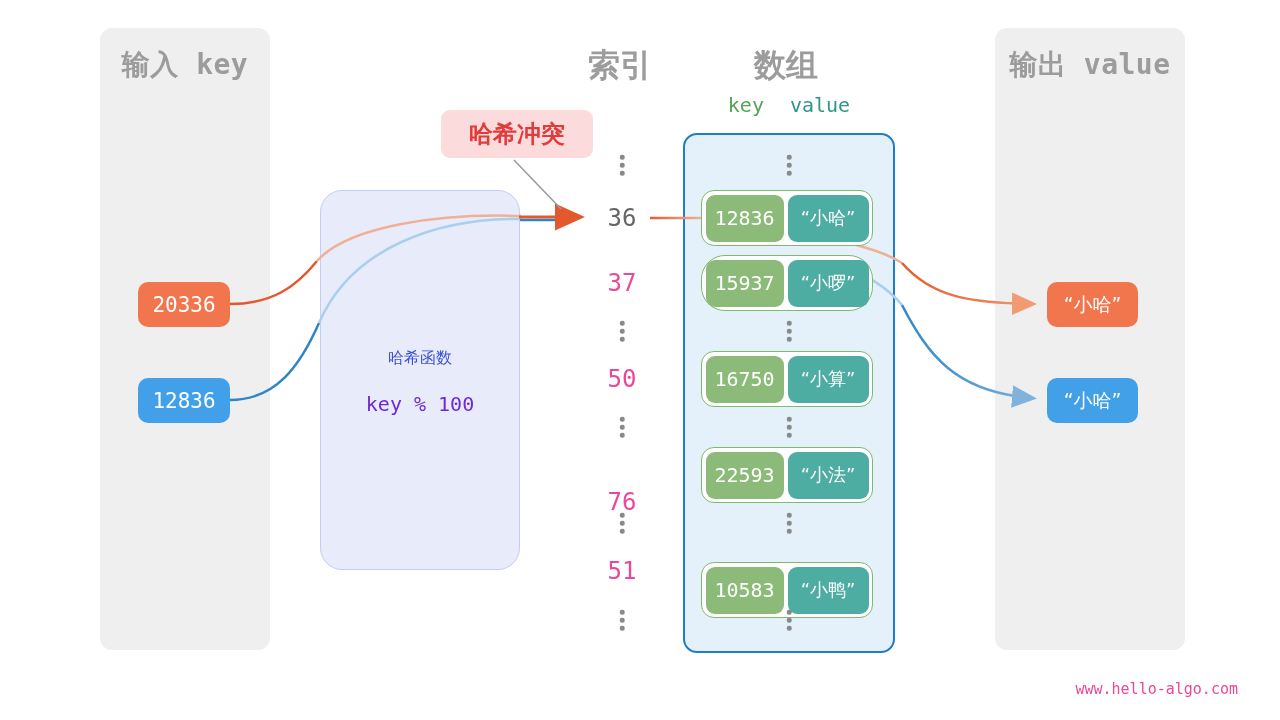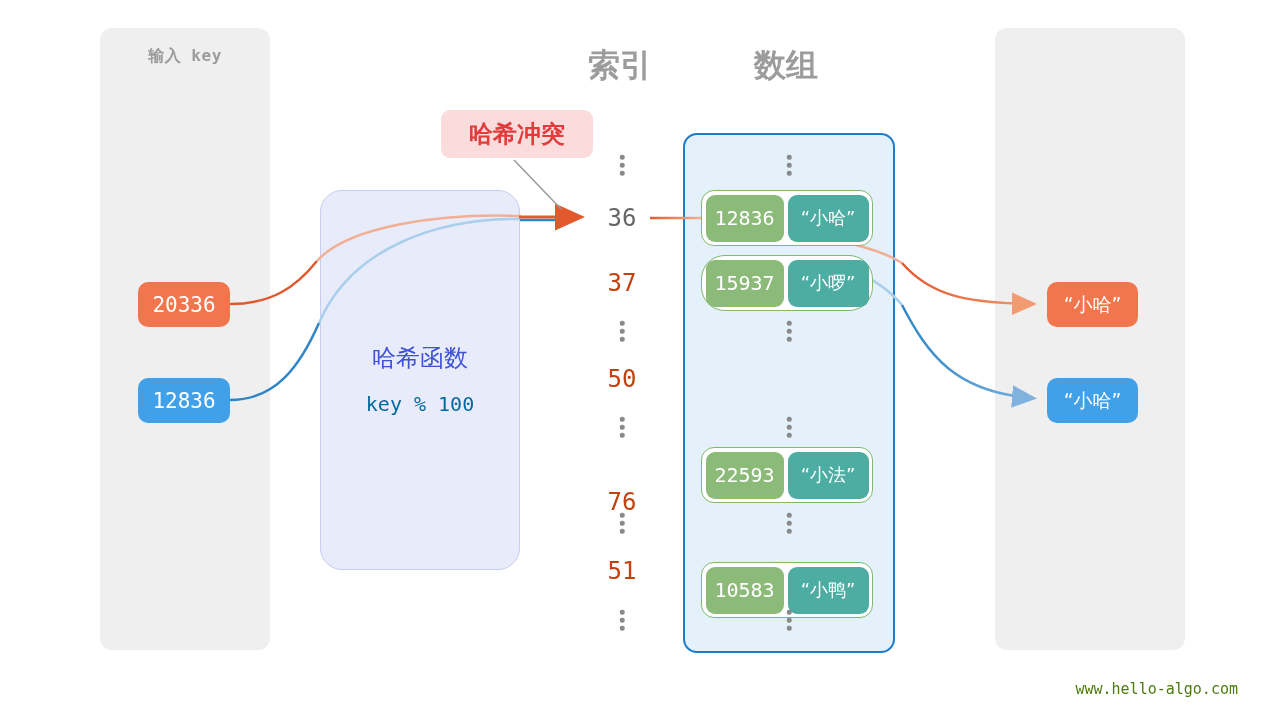--- a/index.html
+++ b/index.html
@@ -5,21 +5,21 @@
   html,body{margin:0;padding:0;background:#ffffff;}
   .canvas{
     position:relative;width:1280px;height:720px;background:#ffffff;overflow:hidden;
     font-family:"DejaVu Sans","Liberation Sans",sans-serif;
   }
   .mono{font-family:"DejaVu Sans Mono","Liberation Mono",monospace;}
   .gpanel{position:absolute;background:#efefef;border-radius:12px;}
   .panel-title{
     position:absolute;transform:translateX(-50%);
     font-family:"DejaVu Sans Mono","DejaVu Sans",monospace,sans-serif;
-    font-weight:bold;font-size:16px;color:#9c9c9c;white-space:nowrap;letter-spacing:.5px;
+    font-weight:bold;font-size:28px;color:#9c9c9c;white-space:nowrap;letter-spacing:.5px;
   }
   .col-title{
     position:absolute;transform:translateX(-50%);
     font-weight:bold;font-size:32px;color:#9c9c9c;white-space:nowrap;
   }
   .keybox{
     position:absolute;width:92px;height:45px;border-radius:10px;color:#ffffff;
     font-family:"DejaVu Sans Mono","Liberation Mono",monospace;font-size:21px;
     display:flex;align-items:center;justify-content:center;
   }
@@ -28,35 +28,35 @@
     font-size:19px;display:flex;align-items:center;justify-content:center;white-space:nowrap;
   }
   .bg-orange{background:#F1764E;}
   .bg-blue{background:#41A0E8;}
   .hashbox{
     position:absolute;left:320px;top:190px;width:200px;height:380px;
     background:#E8EBFA;border:1.5px solid #C6CDF4;border-radius:22px;box-sizing:border-box;
   }
   .hash-title{
     position:absolute;left:420px;top:358px;transform:translate(-50%,-50%);
-    font-size:24px;color:#3D50D6;white-space:nowrap;
+    font-size:16px;color:#3D50D6;white-space:nowrap;
   }
   .hash-formula{
     position:absolute;left:420px;top:404px;transform:translate(-50%,-50%);
-    font-size:20px;color:#0369a1;white-space:nowrap;
+    font-size:20px;color:#6d28d9;white-space:nowrap;
   }
   .collision{
     position:absolute;left:441px;top:110px;width:152px;height:48px;border-radius:9px;
     background:#FBDBDB;color:#E23B3B;font-weight:bold;font-size:24px;
     display:flex;align-items:center;justify-content:center;
   }
   .idx{
     position:absolute;left:622px;transform:translate(-50%,-50%);
     font-family:"DejaVu Sans Mono","Liberation Mono",monospace;
-    font-size:24px;color:#c2410c;white-space:nowrap;
+    font-size:24px;color:#ec4899;white-space:nowrap;
   }
   .idx.hot{font-weight:normal;color:#666666;}
   .vdots{position:absolute;display:flex;flex-direction:column;gap:3.5px;align-items:center;transform:translate(-50%,-50%);}
   .vdots i{width:4.5px;height:4.5px;border-radius:50%;background:#8a8a8a;}
   .array-panel{
     position:absolute;left:683px;top:133px;width:212px;height:520px;box-sizing:border-box;
     background:#E4F1FB;border:2.5px solid #1E7CC9;border-radius:14px;
   }
   .kv-header{
     position:absolute;left:683px;top:93px;width:212px;display:flex;justify-content:center;gap:26px;
@@ -67,21 +67,21 @@
   .row{
     position:absolute;left:701px;width:172px;height:56px;transform:translateY(-50%);
     background:#ffffff;border:1.5px solid #7FB96B;border-radius:13px;box-sizing:border-box;
     display:flex;gap:4px;padding:3.5px;
   }
   .pill{border-radius:9px;color:#ffffff;display:flex;align-items:center;justify-content:center;white-space:nowrap;}
   .pill.key{flex:0 0 78px;background:#8CBA79;font-family:"DejaVu Sans Mono","Liberation Mono",monospace;font-size:20px;}
   .pill.val{flex:1 1 auto;background:#4EADA3;font-size:18px;}
   .watermark{
     position:absolute;right:42px;bottom:22px;
-    font-family:"DejaVu Sans Mono","Liberation Mono",monospace;font-size:15px;color:#4d7c0f;
+    font-family:"DejaVu Sans Mono","Liberation Mono",monospace;font-size:15px;color:#ec4899;
   }
   svg.overlay{position:absolute;left:0;top:0;z-index:5;}
   .above{z-index:10;}
   .below{z-index:1;}
 </style>
 </head>
 <body>
 
 <div class="canvas">
 
@@ -129,23 +129,28 @@
     <path d="M650 218 L706 218" fill="none" stroke="url(#fade-or)" stroke-width="2.5"></path>
 
     <path d="M838 240 C868 248 886 253 902 263" fill="none" stroke="#F1B096" stroke-width="2.5"></path>
     <path d="M902 263 C930 295 965 303 1032 304" fill="none" stroke="url(#grad-out-or)" stroke-width="2.5" marker-end="url(#ah-orange-light)"></path>
 
     <path d="M838 262 C868 276 888 288 902 305" fill="none" stroke="#A9CFEC" stroke-width="2.5"></path>
     <path d="M902 305 C928 355 955 392 1032 398" fill="none" stroke="url(#grad-out-bl)" stroke-width="2.5" marker-end="url(#ah-blue-light)"></path>
   </svg>
 
   <div class="panel-title above" style="left:185px;top:46px;">输入 key</div>
+  <div class="panel-title above" style="left:1090px;top:46px;">输出 value</div>
   <div class="col-title above" style="left:620px;top:44px;">索引</div>
   <div class="col-title above" style="left:786px;top:44px;">数组</div>
 
+  <div class="kv-header above">
+    <span class="k">key</span>
+    <span class="v">value</span>
+  </div>
 
   <div class="keybox bg-orange above" style="left:138px;top:282px;">20336</div>
   <div class="keybox bg-blue above" style="left:138px;top:378px;">12836</div>
 
   <div class="hash-title above">哈希函数</div>
   <div class="hash-formula mono above">key % 100</div>
 
   <div class="collision above">哈希冲突</div>
 
   <div class="vdots above" style="left:622px;top:165px;">
@@ -191,20 +196,24 @@
   </div>
   <div class="row above" style="top:283px;border-radius:24px;">
     <span class="pill key">15937</span>
     <span class="pill val">“小啰”</span>
   </div>
   <div class="vdots above" style="left:789px;top:331px;">
       <i></i>
       <i></i>
       <i></i>
     </div>
+  <div class="row above" style="top:379px;">
+    <span class="pill key">16750</span>
+    <span class="pill val">“小算”</span>
+  </div>
   <div class="vdots above" style="left:789px;top:427px;">
       <i></i>
       <i></i>
       <i></i>
     </div>
   <div class="row above" style="top:475px;">
     <span class="pill key">22593</span>
     <span class="pill val">“小法”</span>
   </div>
   <div class="vdots above" style="left:789px;top:523px;">

